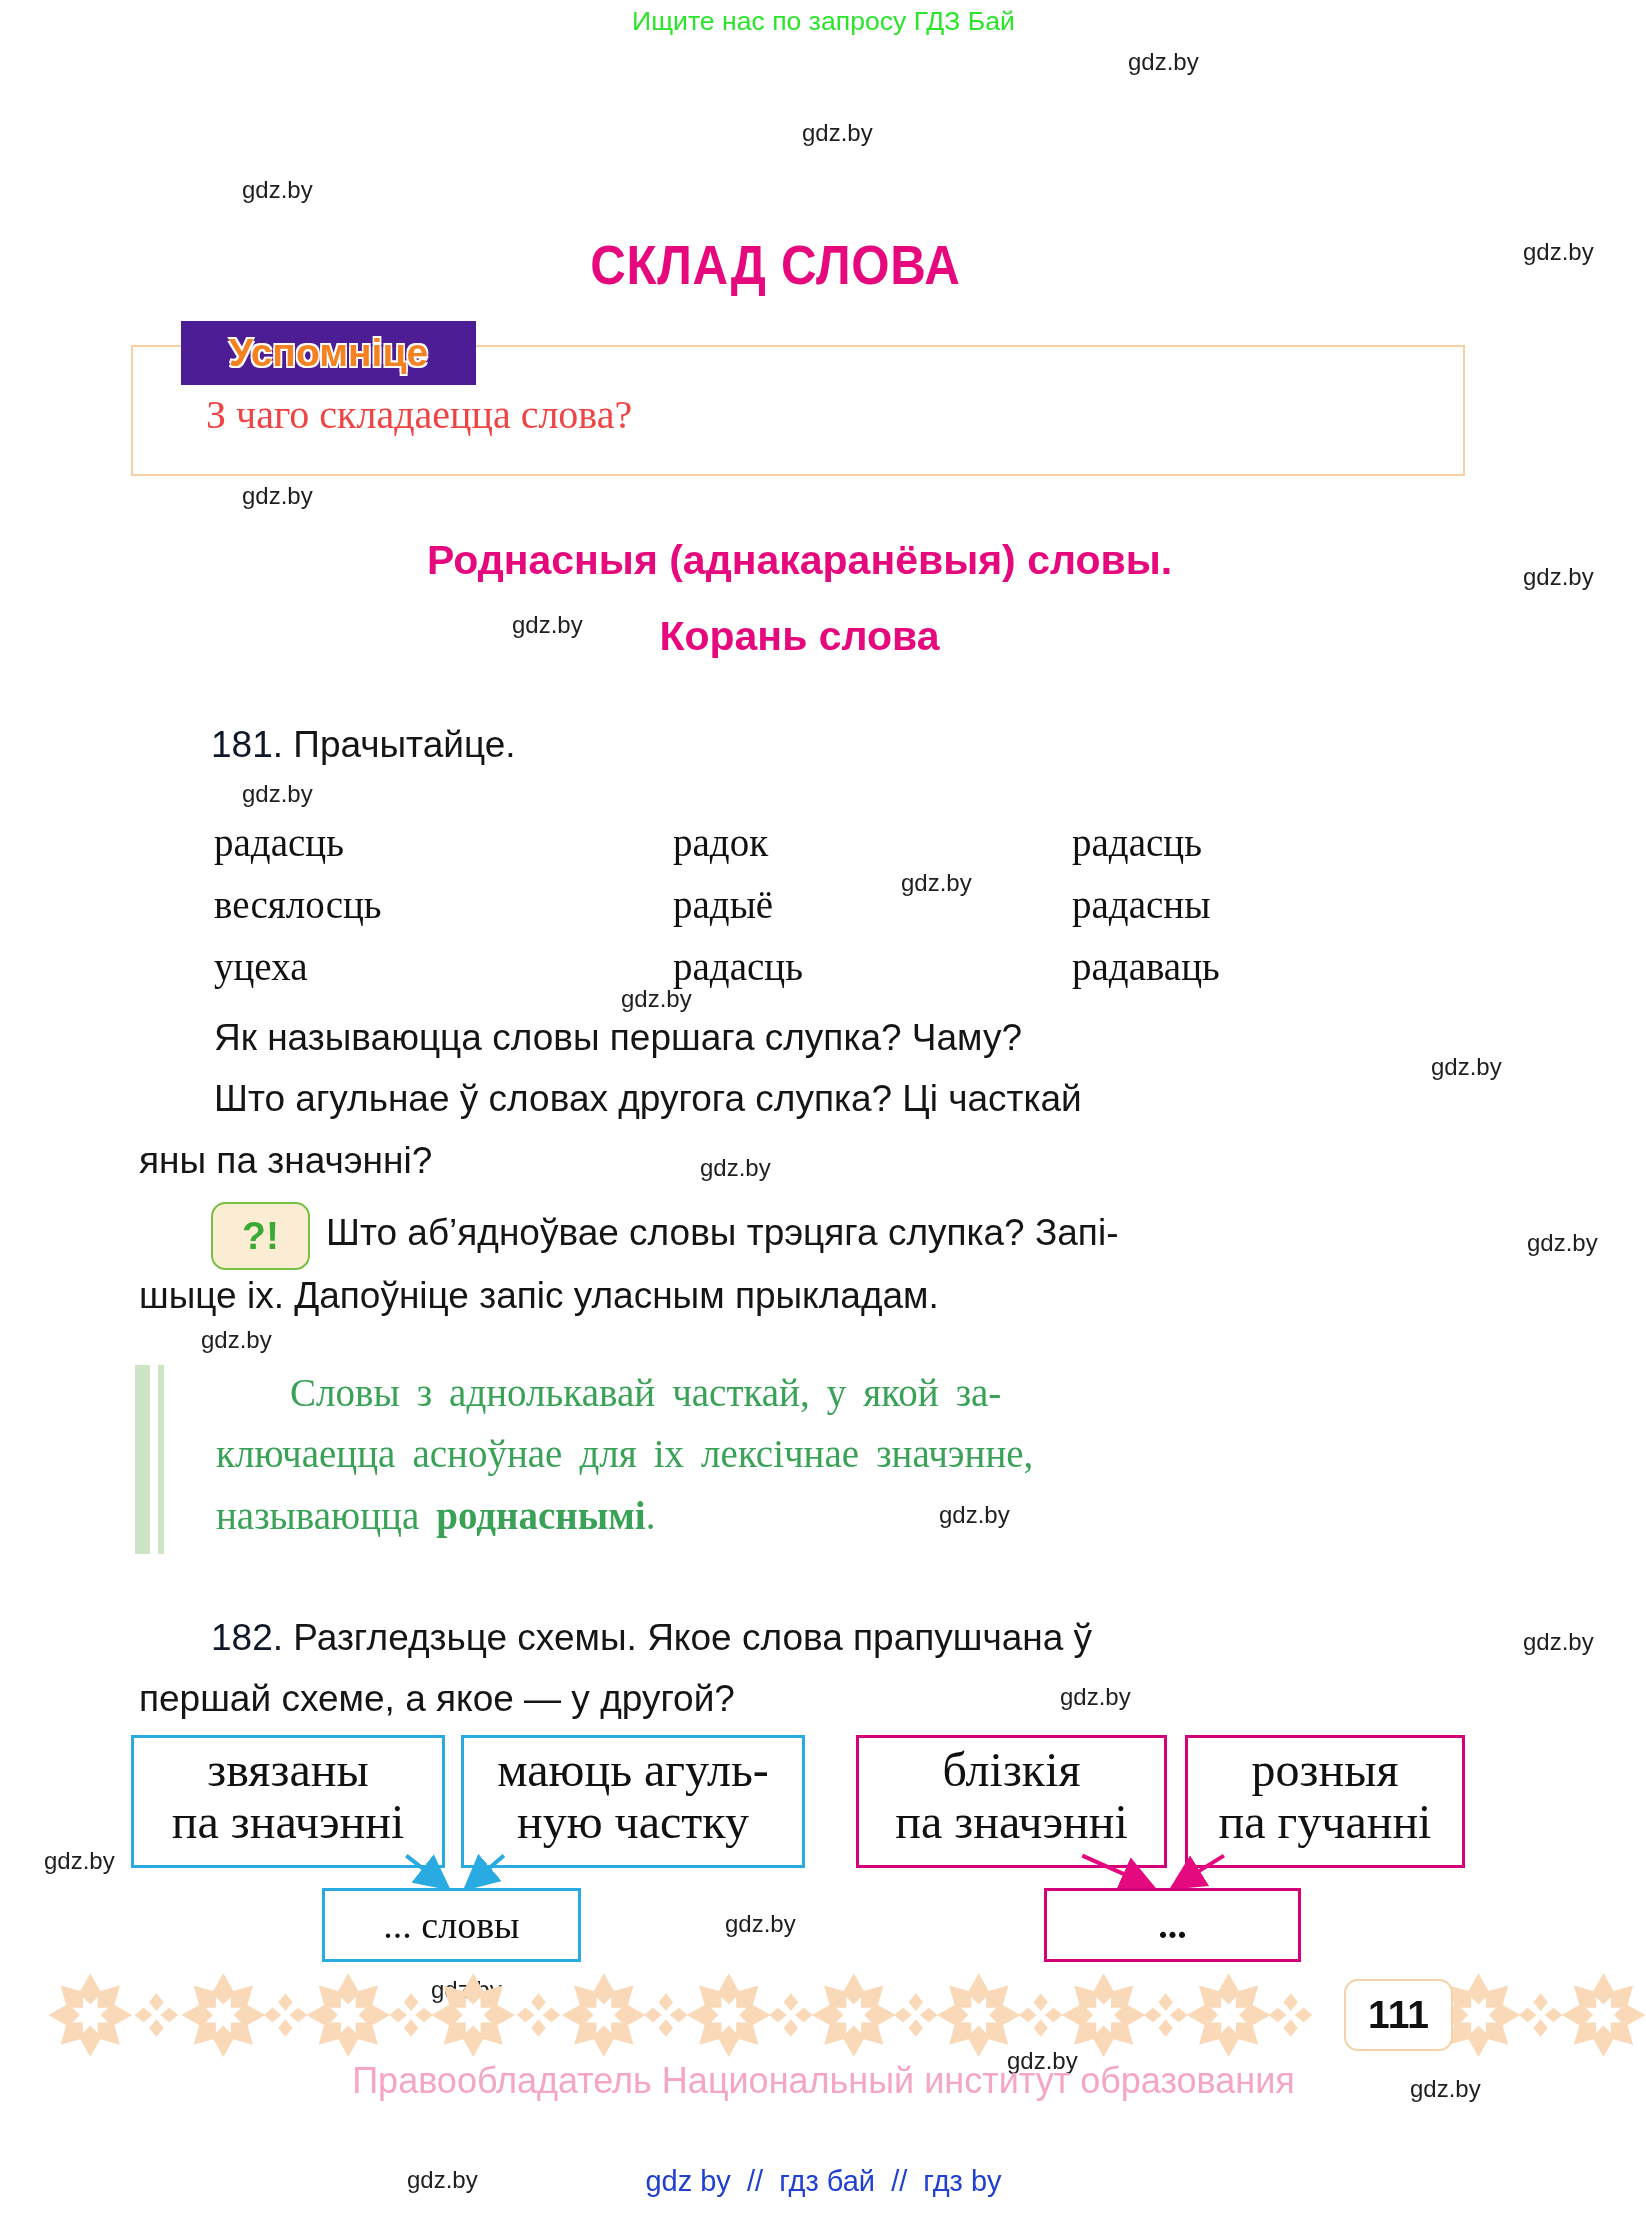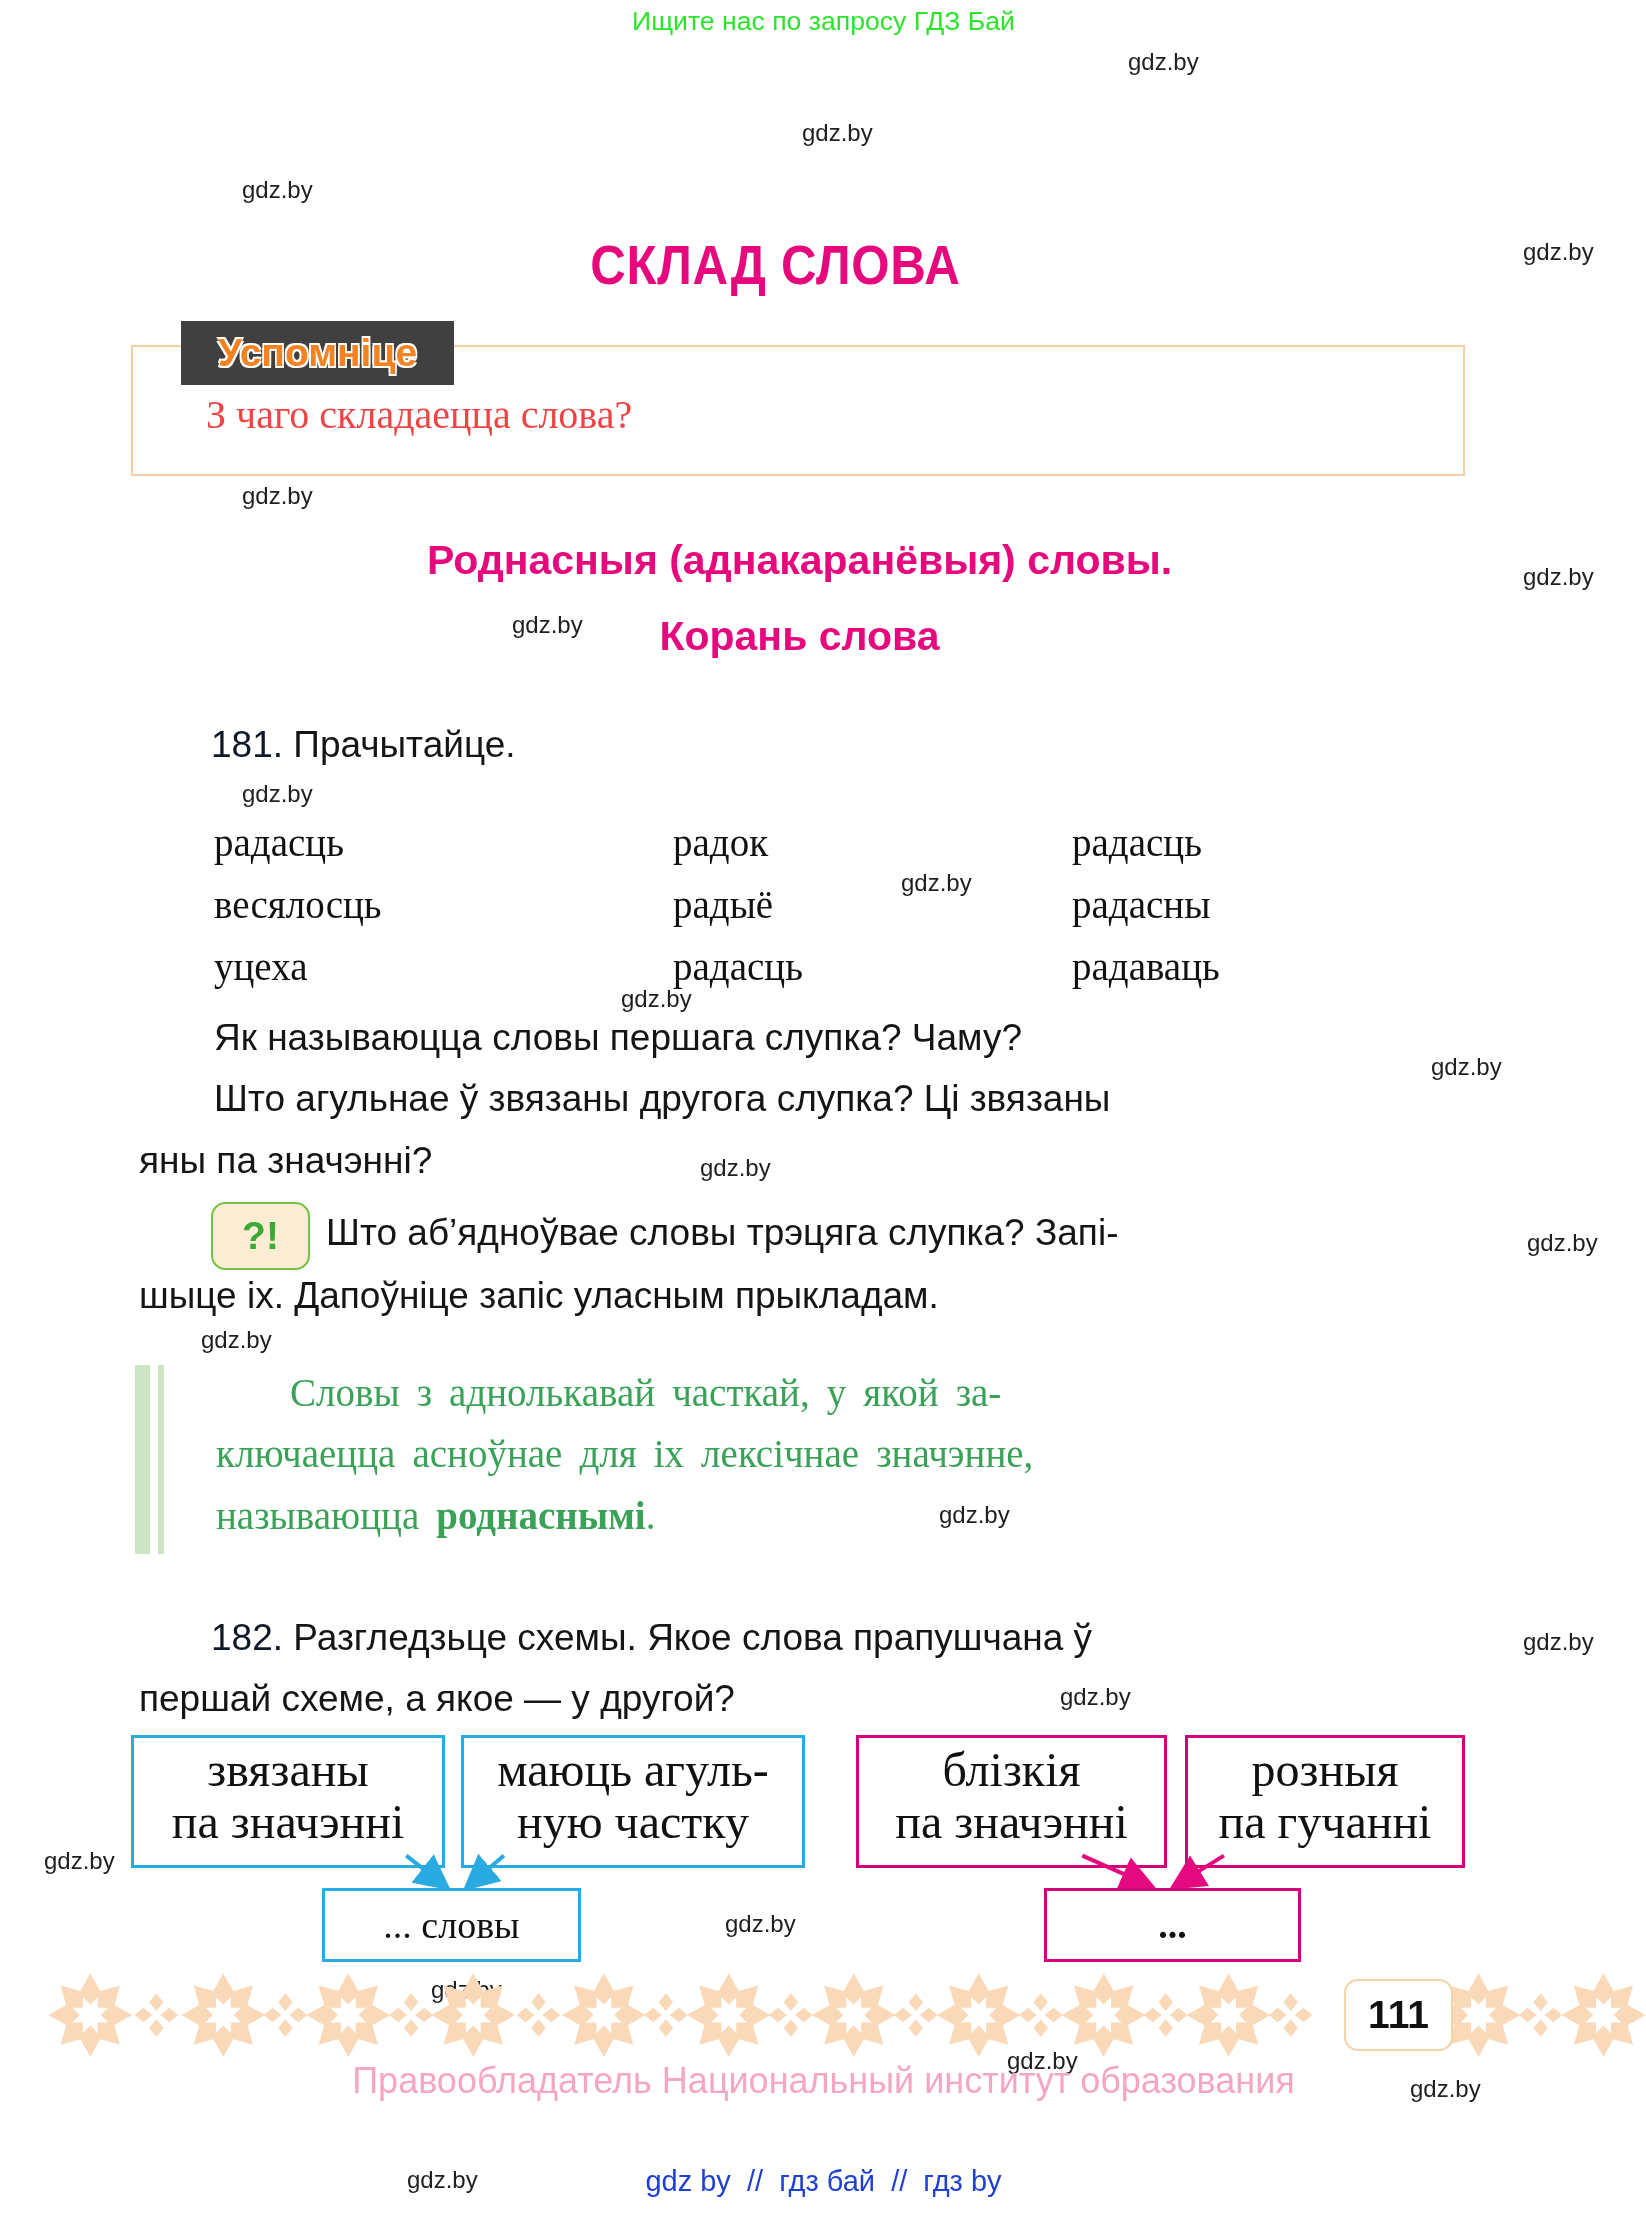--- a/index.html
+++ b/index.html
@@ -8,22 +8,22 @@
   .abs{position:absolute;}
   .wm{position:absolute;font-family:"Liberation Sans",sans-serif;font-size:24px;color:#1f1f1f;
       font-weight:500;white-space:nowrap;}
   .promo{position:absolute;top:6.4px;left:0;right:0;text-align:center;font-size:26.6px;
          color:#2be52b;font-weight:400;}
   .title{position:absolute;top:232px;left:0;right:97px;text-align:center;
          font-size:56px;font-weight:600;color:#e6097e;letter-spacing:0.8px;}
   .title span{display:inline-block;transform:scaleX(0.88);}
   .rem-box{position:absolute;left:131px;top:345px;width:1330px;height:127px;
            border:2.4px solid #f6cfa2;background:#fff;}
-  .rem-tab{position:absolute;left:181px;top:321px;width:273px;height:64px;
-           background:#404040;text-align:center;line-height:64px;
+  .rem-tab{position:absolute;left:181px;top:321px;width:295px;height:64px;
+           background:#4c1d95;text-align:center;line-height:64px;
            font-size:39px;font-weight:700;color:#f58220;
            text-shadow:1.6px 1.6px 0 #fff,-1.6px -1.6px 0 #fff,1.6px -1.6px 0 #fff,-1.6px 1.6px 0 #fff;}
   .rem-q{position:absolute;left:206px;top:391px;font-family:"Liberation Serif",serif;
          font-size:40px;color:#ef4444;}
   .h1,.h2{position:absolute;left:129px;right:177px;text-align:center;
           font-size:41px;font-weight:700;color:#e6097e;}
   .h1{top:537px;} .h2{top:613px;}
   .exnum{color:#0f172a;font-weight:400;}
   .bodyline{position:absolute;font-size:37px;color:#151515;white-space:nowrap;}
   .wordcol{position:absolute;top:812px;font-family:"Liberation Serif",serif;
@@ -109,21 +109,21 @@
     <div>радыё</div>
     <div>радасць</div>
   </div>
   <div class="wordcol" style="left:1072px;">
     <div>радасць</div>
     <div>радасны</div>
     <div>радаваць</div>
   </div>
 
   <div class="bodyline" style="left:214px;top:1017px;">Як называюцца словы першага слупка? Чаму?</div>
-  <div class="bodyline" style="left:214px;top:1078px;">Што агульнае ў звязаны другога слупка? Ці звязаны</div>
+  <div class="bodyline" style="left:214px;top:1078px;">Што агульнае ў словах другога слупка? Ці часткай</div>
   <div class="bodyline" style="left:139px;top:1140px;">яны па значэнні?</div>
 
   <div class="qmark-box">?!</div>
   <div class="bodyline" style="left:139px;top:1275px;">шыце іх. Дапоўніце запіс уласным прыкладам.</div>
   <div class="bodyline" style="left:326px;top:1212px;">Што аб’ядноўвае словы трэцяга слупка? Запі-</div>
 
   <div class="gbar" style="left:135px;top:1365px;width:14.5px;height:189px;"></div>
   <div class="gbar" style="left:158px;top:1365px;width:6.4px;height:189px;"></div>
   <div class="ruleline" style="left:290px;top:1370px;">Словы з аднолькавай часткай, у якой за-</div>
   <div class="ruleline" style="left:216px;top:1431px;">ключаецца асноўнае для іх лексічнае значэнне,</div>

